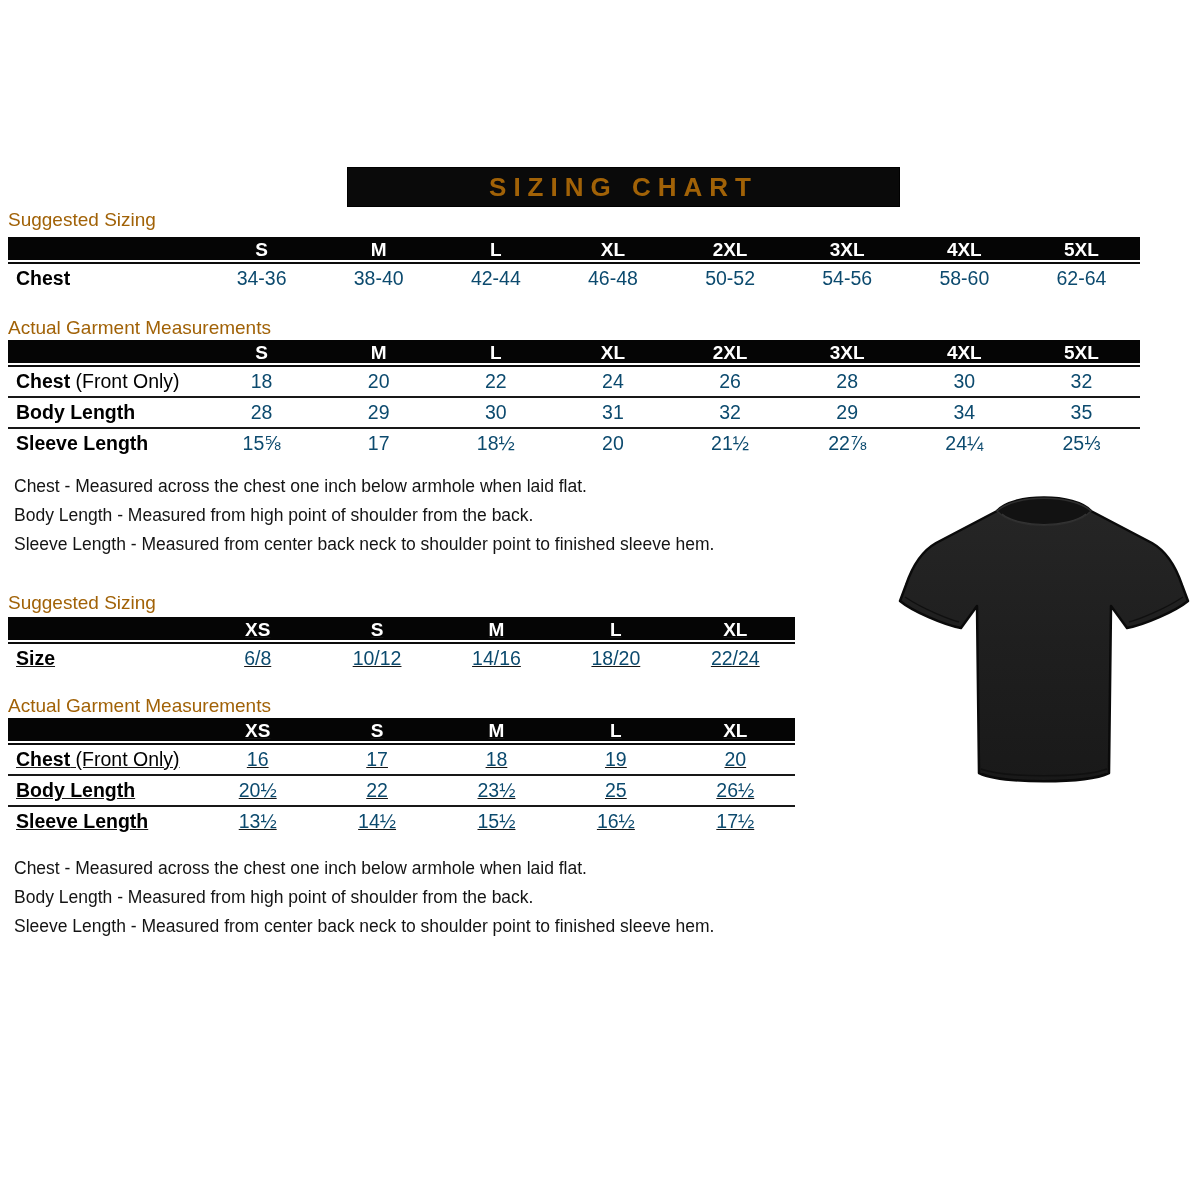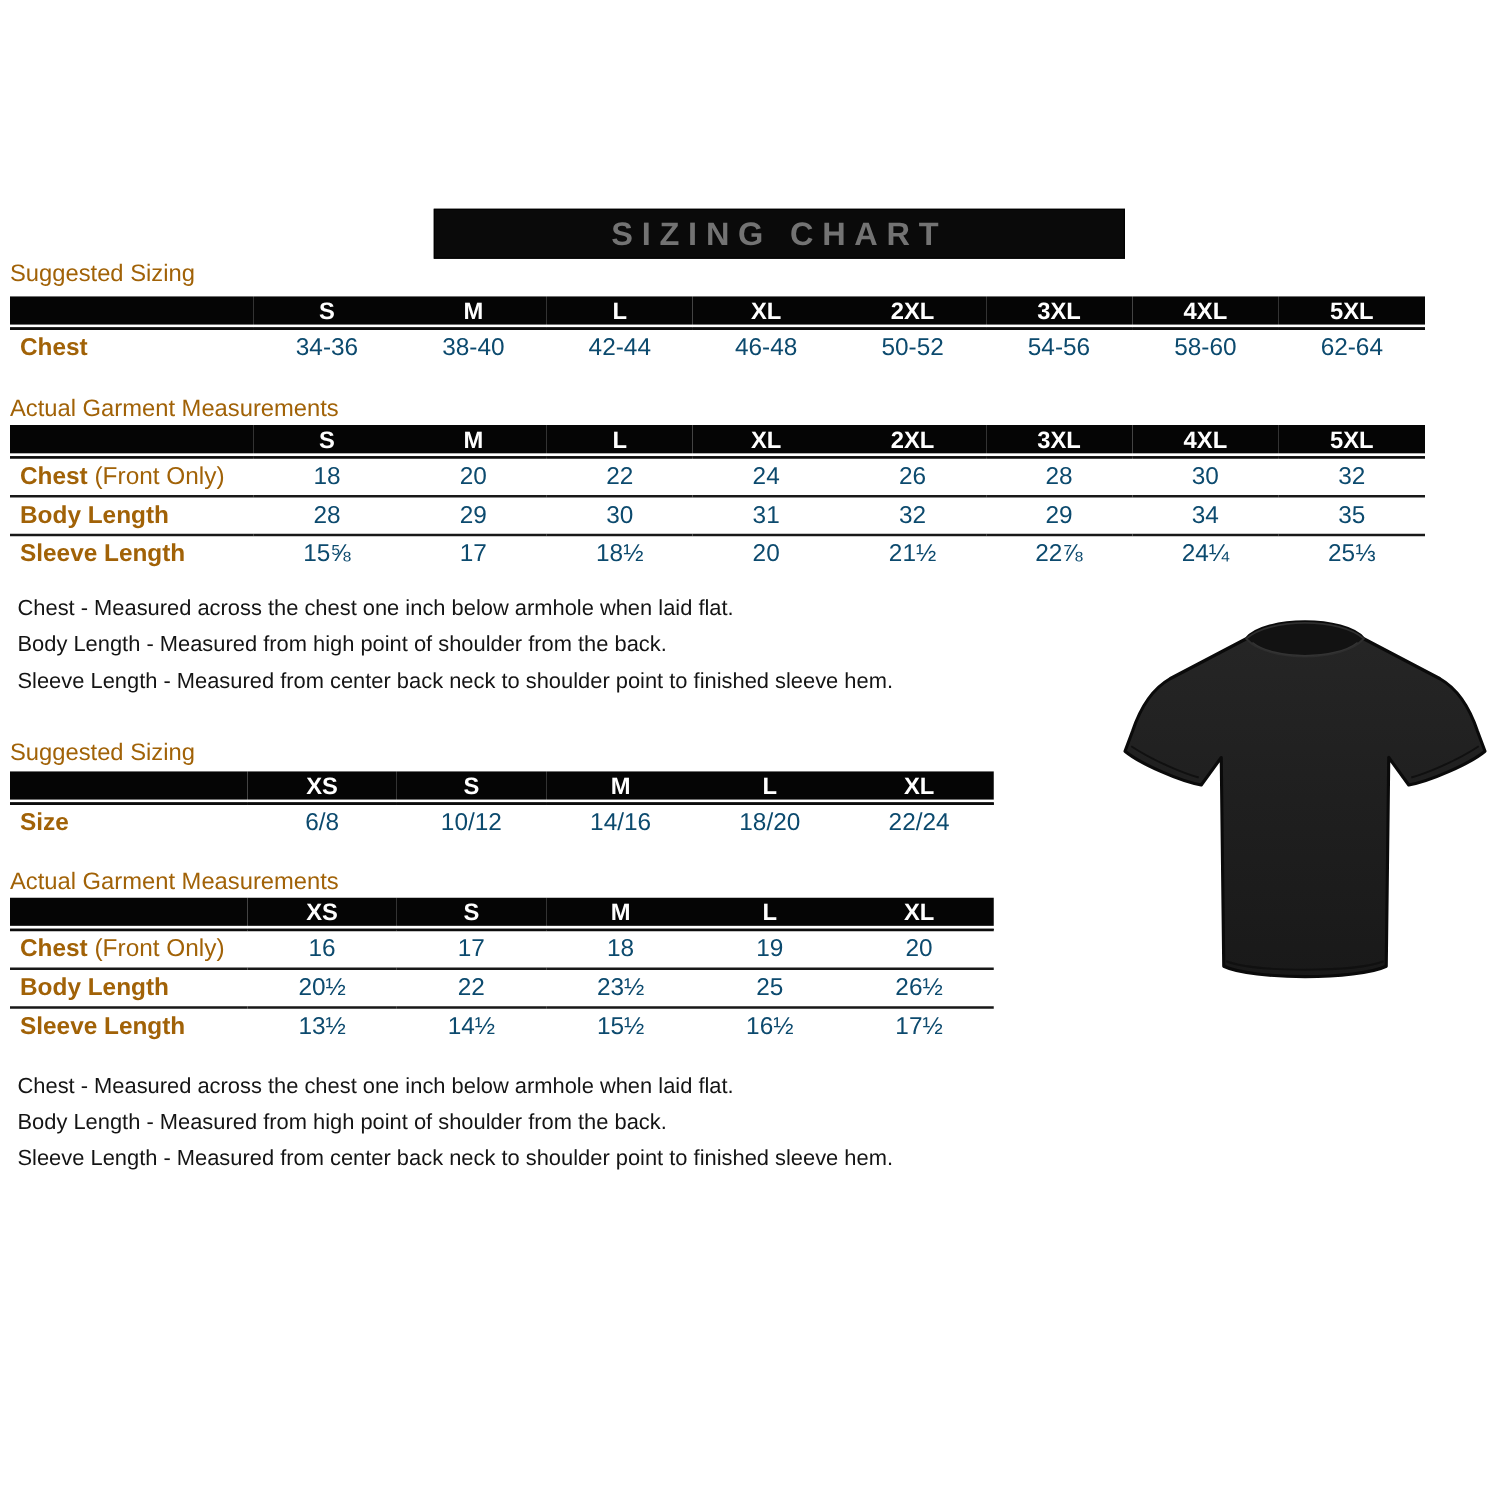--- a/index.html
+++ b/index.html
@@ -9,37 +9,37 @@
   }
   .abs{position:absolute;}
   .title{
     left:12px;top:164px;font-size:32px;font-weight:400;letter-spacing:0.5px;color:#111;
   }
   .banner{
     left:347px;top:167px;width:551px;height:38px;background:#0a0a0a;border:1px solid #000;
     display:flex;align-items:center;justify-content:center;
   }
   .banner span{
-    color:#737373;font-size:26px;font-weight:700;letter-spacing:7px;
+    color:#a16207;font-size:26px;font-weight:700;letter-spacing:7px;
   }
   .sec-label{left:8px;font-size:19px;color:#a16207;}
   table.tbl{
     position:absolute;left:8px;border-collapse:collapse;table-layout:fixed;
   }
   table.adult{width:1132px;}
-  table.youth{width:787px;}
+  table.youth{width:787px;text-decoration:underline;}
   .tbl th{
     height:25px;padding:0;color:#fff;font-size:19px;font-weight:700;text-align:center;
     background-image:linear-gradient(to bottom,#050505 0,#050505 calc(100% - 2px),#ffffff calc(100% - 2px),#ffffff 100%);
     border-bottom:2px solid #0c0c0c;
   }
   .tbl td{
     height:29px;padding:0;font-size:19.5px;text-align:center;color:#0c4a6e;vertical-align:middle;
   }
-  .tbl td.lbl{text-align:left;padding-left:8px;font-weight:700;color:#a16207;}
+  .tbl td.lbl{text-align:left;padding-left:8px;font-weight:700;color:#000000;}
   .tbl td.lbl .sfx{font-weight:400;}
   .tbl col.c-lbl{width:195px;}
   .youth col.c-lbl{width:190px;}
   table.lines tbody tr + tr{border-top:2px solid #181818;}
   .notes div{font-size:17.5px;line-height:29px;color:#141414;white-space:nowrap;}
   .notes{left:14px;margin-top:12px;}
   .youth-title{left:6px;top:546px;font-size:29px;font-weight:700;color:#0f0f0f;letter-spacing:0.3px;}
   .shirt{left:893px;top:478px;}
 </style>
 </head>

